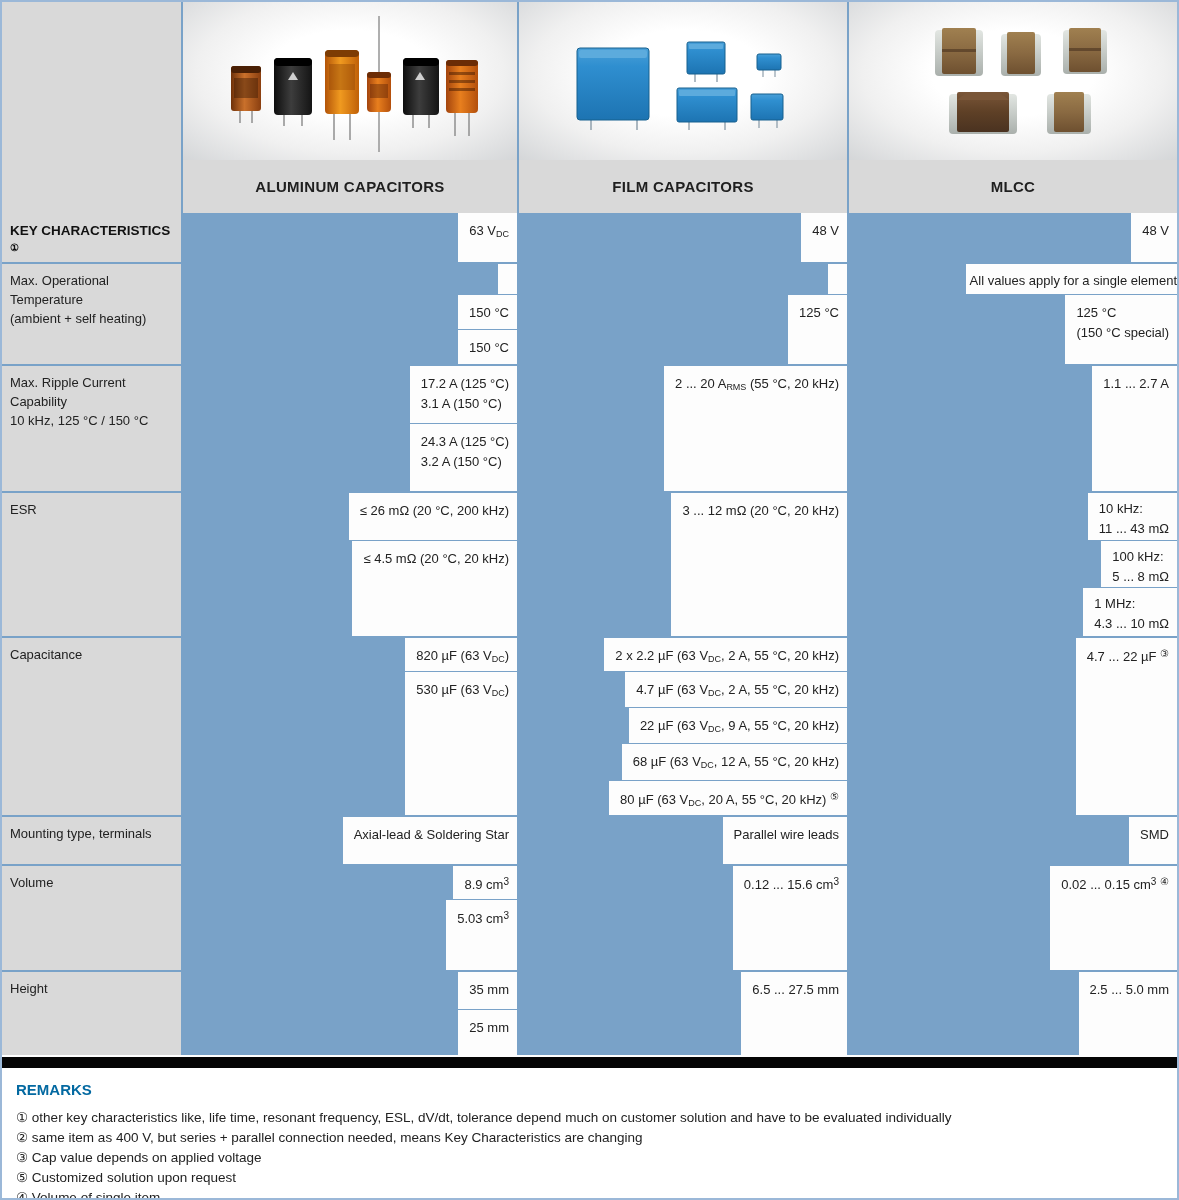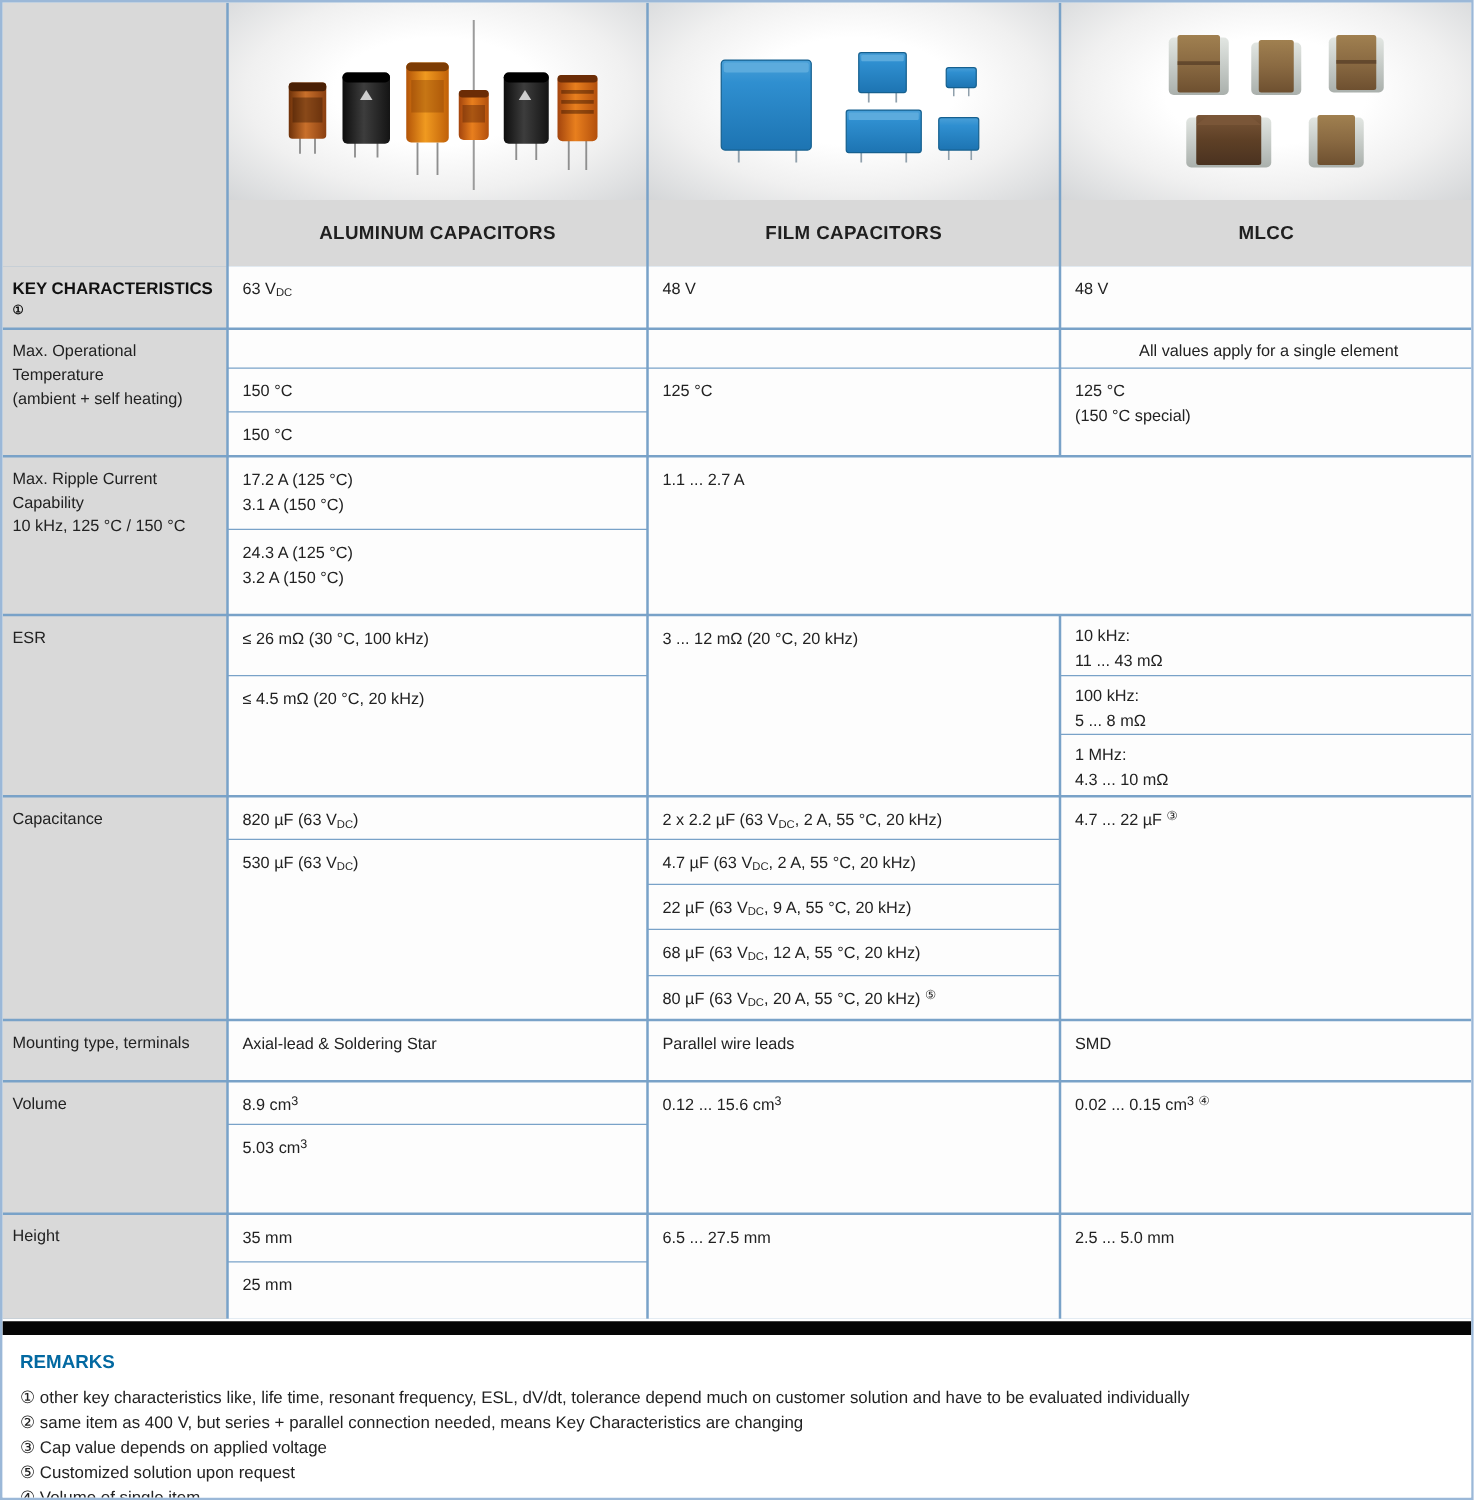--- a/index.html
+++ b/index.html
@@ -21,21 +21,21 @@
 
   .cell-label {
     width:179px; flex:0 0 179px;
     background:#d9d9d9;
     padding:8px 8px 6px 8px;
     font-size:13px; line-height:1.45;
     white-space:pre-line;
   }
   .cell-label.key { font-weight:bold; font-size:13.5px; color:#111; }
 
-  .col { display:flex; flex-direction:column; margin-left:2px; }
+  .col { display:flex; flex-direction:column; margin-left:2px;align-items:flex-end; }
   .col.alu  { width:334px; flex:0 0 334px; }
   .col.film { width:328px; flex:0 0 328px; }
   .col.mlcc { flex:1; }
 
   .sub {
     background:#fdfdfd;
     padding:8px 8px 4px 11px;
     font-size:13px; line-height:1.5;
     white-space:pre-line;
     overflow:hidden;
@@ -270,29 +270,32 @@
 
     <div class="row" style="height:125px">
       <div class="cell-label">Max. Ripple Current Capability
 10 kHz, 125 °C / 150 °C</div>
       <div class="col alu">
         <div class="sub" style="height:57px">17.2 A (125 °C)
 3.1 A (150 °C)</div>
         <div class="sub">24.3 A (125 °C)
 3.2 A (150 °C)</div>
       </div>
+      <div class="col film">
+          <div class="sub">2 ... 20 A<sub>RMS</sub> (55 °C, 20 kHz)</div>
+        </div>
       <div class="col mlcc">
           <div class="sub">1.1 ... 2.7 A</div>
         </div>
     </div>
 
     <div class="row" style="height:143px">
       <div class="cell-label">ESR</div>
       <div class="col alu">
-        <div class="sub" style="height:47px">≤ 26 mΩ (30 °C, 100 kHz)</div>
+        <div class="sub" style="height:47px">≤ 26 mΩ (20 °C, 200 kHz)</div>
         <div class="sub">≤ 4.5 mΩ (20 °C, 20 kHz)</div>
       </div>
       <div class="col film">
           <div class="sub">3 ... 12 mΩ (20 °C, 20 kHz)</div>
         </div>
       <div class="col mlcc">
         <div class="sub" style="height:47px;padding-top:6px">10 kHz:
 11 ... 43 mΩ</div>
         <div class="sub" style="height:46px;padding-top:6px">100 kHz:
 5 ... 8 mΩ</div>

